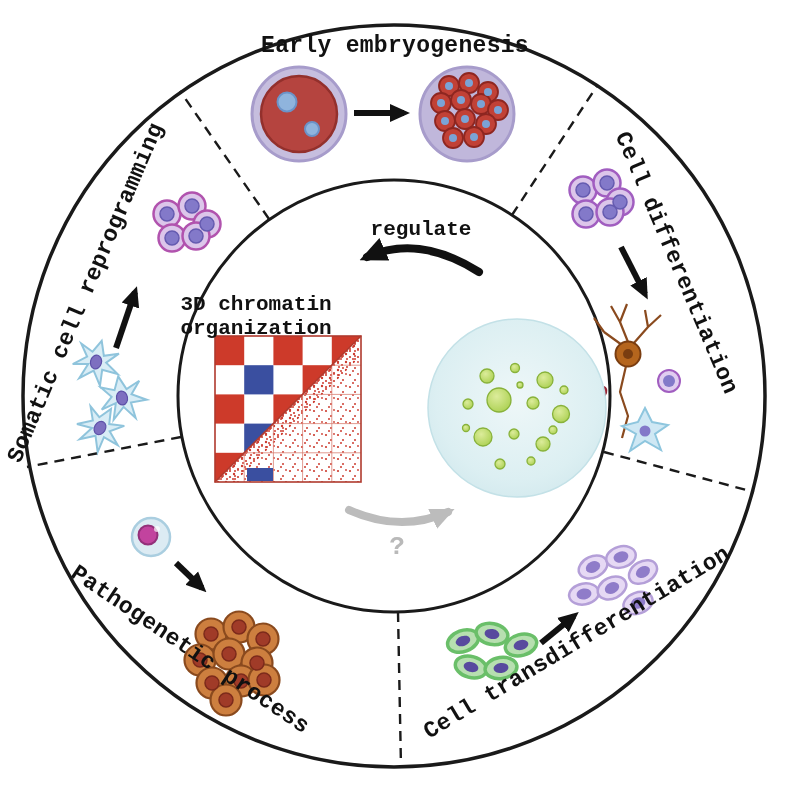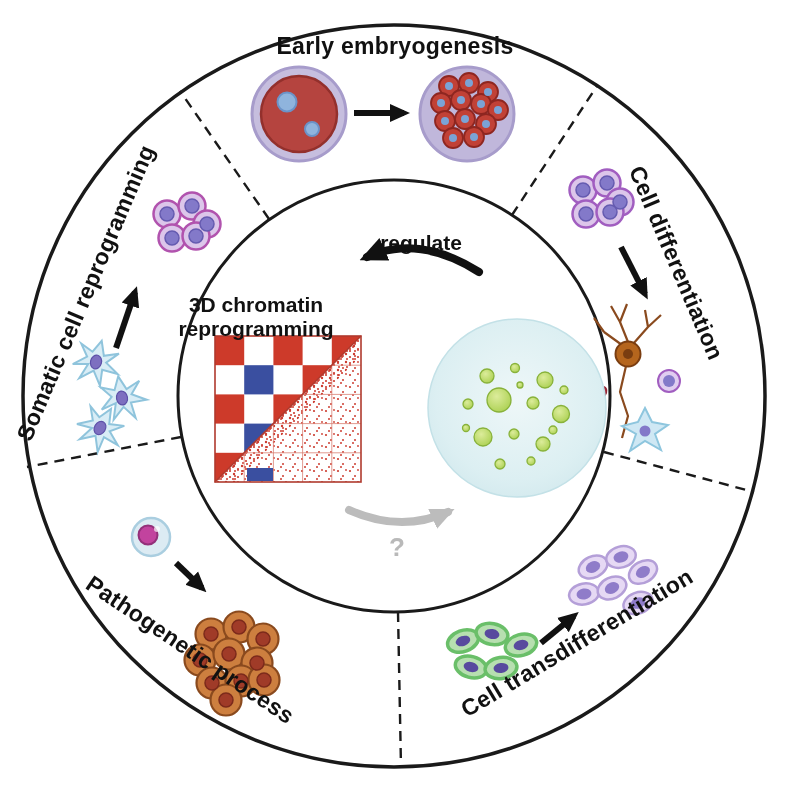--- a/index.html
+++ b/index.html
@@ -1,20 +1,20 @@
 <!DOCTYPE html>
 <html><head>
 <meta charset="utf-8">
 <style>
   html,body{margin:0;padding:0;background:#fff;}
   #canvas{
     position:relative;
     width:787px;height:789px;
     background:#fff;
-    font-family:Liberation Sans, sans-serif;
+    font-family:Liberation Mono, monospace;
     overflow:hidden;
   }
   svg{position:absolute;left:0;top:0;}
   .label{
     position:absolute;
     font-weight:bold;
     color:#111;
     white-space:nowrap;
     transform-origin:center center;
   }
@@ -336,23 +336,23 @@
 <div class="label sector-label" style="left:395px;top:46px;transform:translate(-50%,-50%);">Early embryogenesis</div>
 
 <div class="label sector-label" style="left:676px;top:263px;transform:translate(-50%,-50%) rotate(67deg);">Cell differentiation</div>
 
 <div class="label sector-label" style="left:577px;top:643px;transform:translate(-50%,-50%) rotate(-31deg);">Cell transdifferentiation</div>
 
 <div class="label sector-label" style="left:190px;top:650px;transform:translate(-50%,-50%) rotate(34deg);">Pathogenetic process</div>
 
 <div class="label sector-label" style="left:86px;top:293px;transform:translate(-50%,-50%) rotate(-67deg);">Somatic cell reprogramming</div>
 
-<div class="label center-label" style="left:421px;top:243px;transform:translate(-50%,-50%);">regulate</div>
+<div class="label center-label" style="left:421px;top:229px;transform:translate(-50%,-50%);">regulate</div>
 
 <div class="label center-label two-line" style="left:256px;top:317px;transform:translate(-50%,-50%);">
   <span>3D chromatin</span><br>
-  <span>reprogramming</span>
+  <span>organization</span>
 </div>
 
 
 <div class="label question" style="left:397px;top:547px;transform:translate(-50%,-50%);">?</div>
 
 </div>
 
 </body></html>

